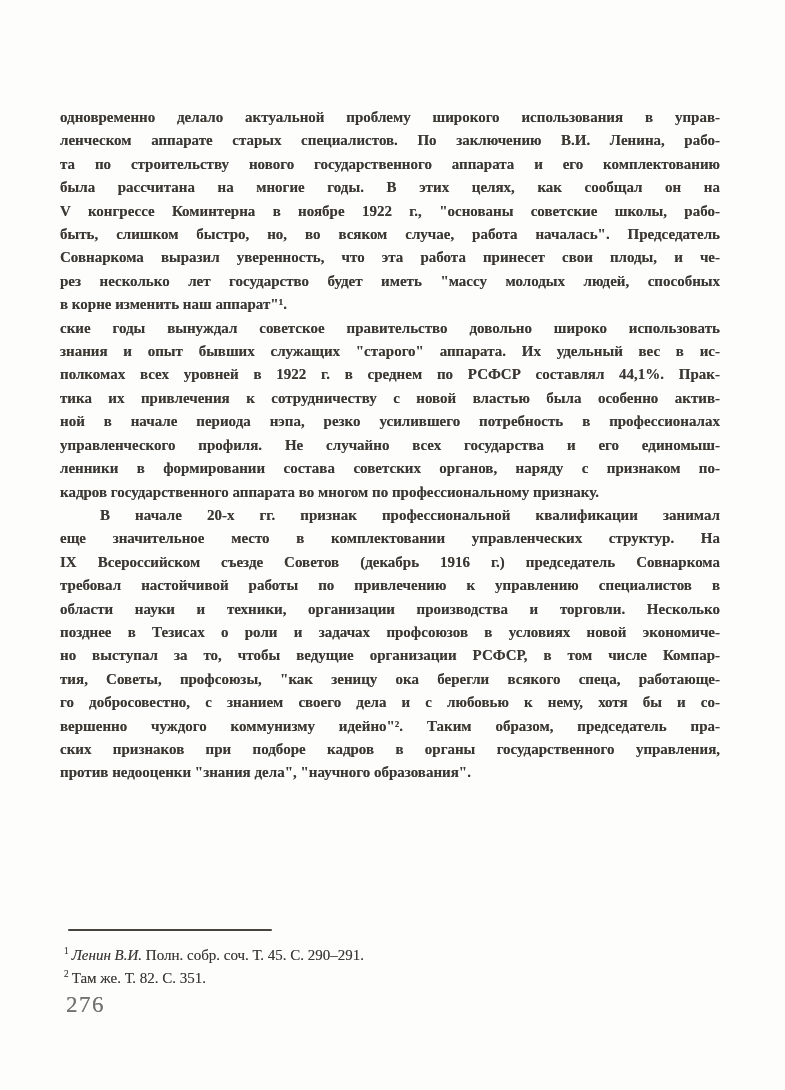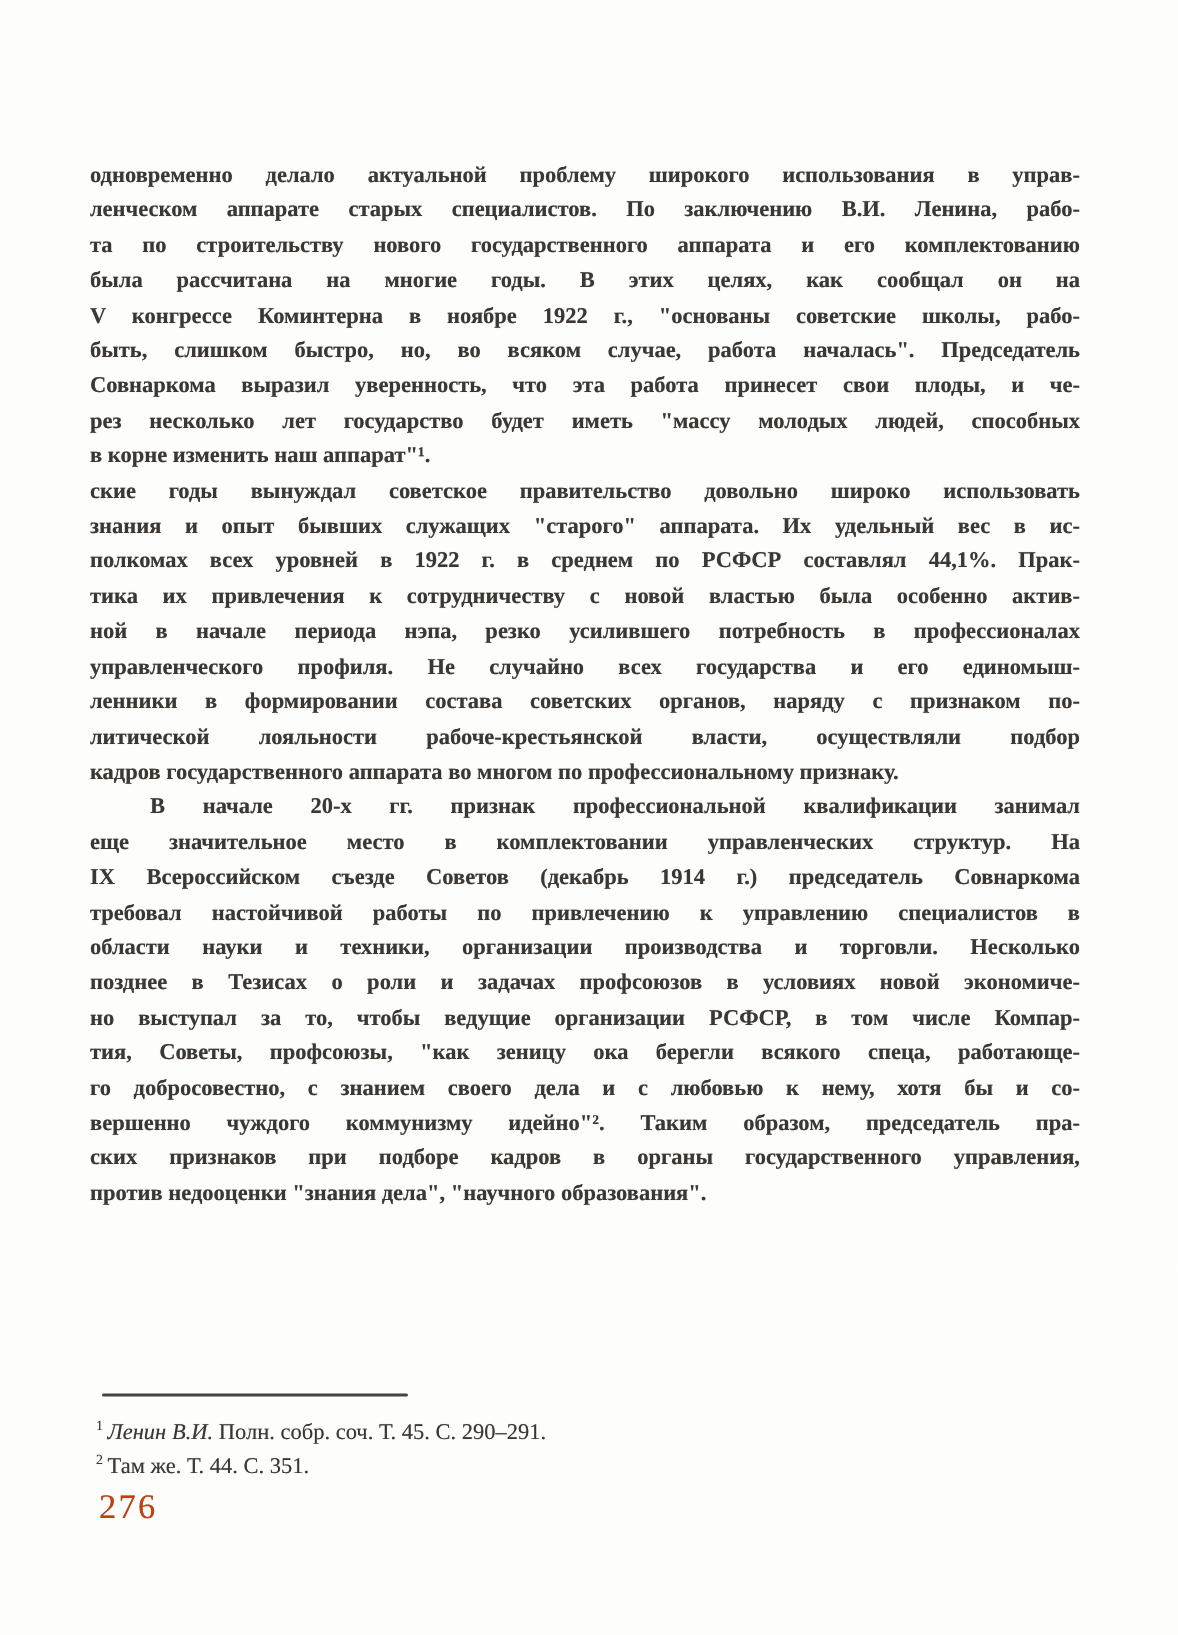--- a/index.html
+++ b/index.html
@@ -59,21 +59,21 @@
     vertical-align: super;
     margin-right: 3px;
   }
   .footnote .fn-author { font-style: italic; }
   .page-number {
     position: absolute;
     left: 66px;
     top: 992px;
     font-size: 23px;
     letter-spacing: 1.5px;
-    color: #c2410c;
+    color: #737373;
   }
 </style>
 </head>
 <body>
 
 <div class="page">
   <div class="text-block">
       <div class="paragraph">
         <div class="line">одновременно делало актуальной проблему широкого использования в управ-</div>
         <div class="line">ленческом аппарате старых специалистов. По заключению В.И. Ленина, рабо-</div>
@@ -86,37 +86,36 @@
         <div class="line last">в корне изменить наш аппарат"¹.</div>
       </div>
       <div class="paragraph">
         <div class="line">ские годы вынуждал советское правительство довольно широко использовать</div>
         <div class="line">знания и опыт бывших служащих "старого" аппарата. Их удельный вес в ис-</div>
         <div class="line">полкомах всех уровней в 1922 г. в среднем по РСФСР составлял 44,1%. Прак-</div>
         <div class="line">тика их привлечения к сотрудничеству с новой властью была особенно актив-</div>
         <div class="line">ной в начале периода нэпа, резко усилившего потребность в профессионалах</div>
         <div class="line">управленческого профиля. Не случайно всех государства и его единомыш-</div>
         <div class="line">ленники в формировании состава советских органов, наряду с признаком по-</div>
-        <div class="line">литической лояльности рабоче-крестьянской власти, осуществляли подбор</div>
         <div class="line last">кадров государственного аппарата во многом по профессиональному признаку.</div>
       </div>
       <div class="paragraph">
         <div class="line indent">В начале 20-х гг. признак профессиональной квалификации занимал</div>
         <div class="line">еще значительное место в комплектовании управленческих структур. На</div>
-        <div class="line">IX Всероссийском съезде Советов (декабрь 1914 г.) председатель Совнаркома</div>
+        <div class="line">IX Всероссийском съезде Советов (декабрь 1916 г.) председатель Совнаркома</div>
         <div class="line">требовал настойчивой работы по привлечению к управлению специалистов в</div>
         <div class="line">области науки и техники, организации производства и торговли. Несколько</div>
         <div class="line">позднее в Тезисах о роли и задачах профсоюзов в условиях новой экономиче-</div>
         <div class="line">но выступал за то, чтобы ведущие организации РСФСР, в том числе Компар-</div>
         <div class="line">тия, Советы, профсоюзы, "как зеницу ока берегли всякого спеца, работающе-</div>
         <div class="line">го добросовестно, с знанием своего дела и с любовью к нему, хотя бы и со-</div>
         <div class="line">вершенно чуждого коммунизму идейно"². Таким образом, председатель пра-</div>
         <div class="line">ских признаков при подборе кадров в органы государственного управления,</div>
         <div class="line last">против недооценки "знания дела", "научного образования".</div>
       </div>
     </div>
   <div class="footnote-sep"></div>
   <div class="footnotes">
       <div class="footnote"><sup>1</sup><span class="fn-author">Ленин В.И. </span><span>Полн. собр. соч. Т. 45. С. 290–291.</span></div>
-      <div class="footnote"><sup>2</sup><span>Там же. Т. 44. С. 351.</span></div>
+      <div class="footnote"><sup>2</sup><span>Там же. Т. 82. С. 351.</span></div>
     </div>
   <div class="page-number">276</div>
 </div>
 
 </body></html>

